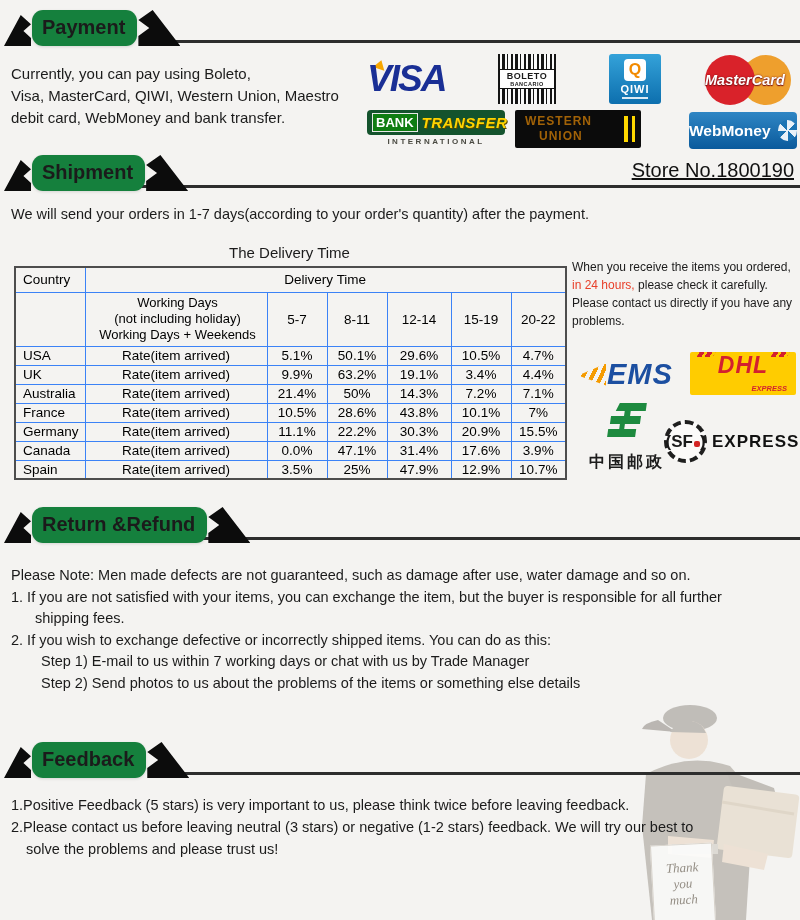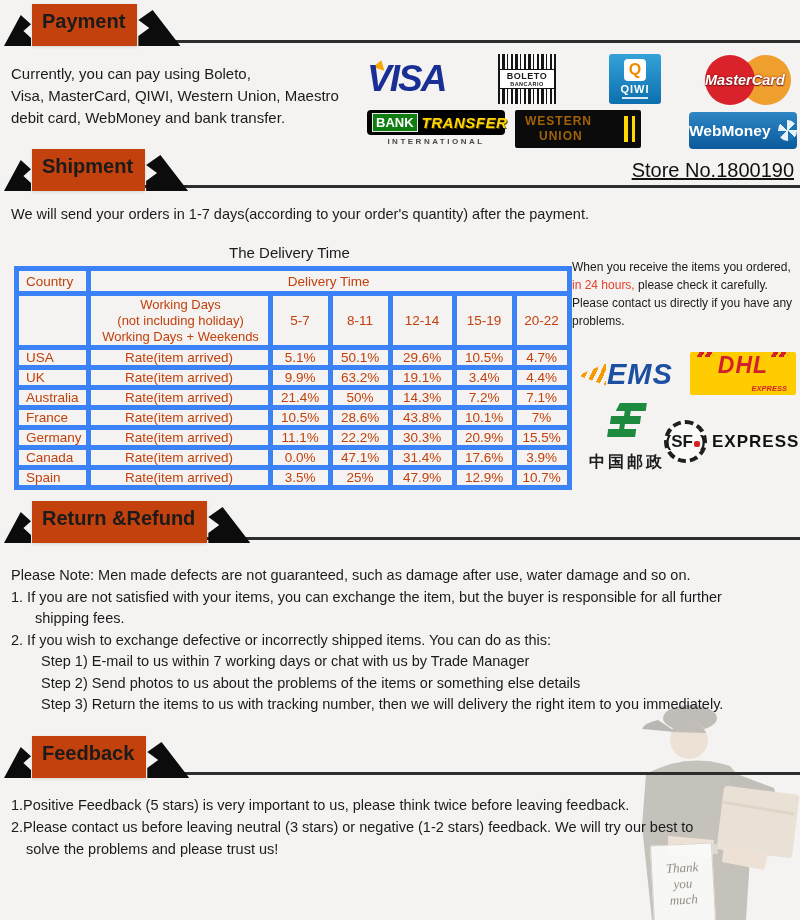--- a/index.html
+++ b/index.html
@@ -12,23 +12,24 @@
 
   
   .banner { position:absolute; left:0; width:800px; height:36px; z-index:3; }
   .banner .rule { position:absolute; bottom:0; right:0; height:3px; background:#2d2d2d; }
   .banner .inner { position:absolute; left:4px; bottom:-3px; display:flex; align-items:flex-end; }
   .arrow-l {
     width:27px; height:31px; background:#0c0c0c;
     clip-path:polygon(62% 0, 100% 30%, 72% 52%, 100% 74%, 100% 100%, 0 100%);
   }
   .banner-label {
-    background:#c2410c; font-size:20px; font-weight:bold; line-height:28px;
-    padding:3px 12px 11px 10px; margin:0 0 0 1px; white-space:pre;
+    background:#15803d; font-size:20px; font-weight:bold; line-height:28px;
+    padding:3px 12px 5px 10px; margin:0 0 0 1px; white-space:pre;
     box-shadow:0 1px 3px rgba(0,0,0,.12);
+    border-radius:11px;
   }
   .arrow-r {
     width:42px; height:36px; background:#0c0c0c; margin-left:1px;
     clip-path:polygon(34% 0, 0 28%, 26% 50%, 0 72%, 0 100%, 100% 100%);
   }
   #payment-banner  { top:7px; }   #payment-banner  .rule { left:140px; }
   #shipment-banner { top:152px; } #shipment-banner .rule { left:138px; }
   #return-banner   { top:504px; } #return-banner   .rule { left:192px; }
   #feedback-banner { top:739px; } #feedback-banner .rule { left:158px; }
 
@@ -68,21 +69,21 @@
   .qiwi-bar { width:26px; height:2px; background:rgba(255,255,255,.85); }
 
   .logo-mc { left:340px; top:3px; width:86px; height:52px; }
   .mc-c1 { position:absolute; left:0; top:0; width:50px; height:50px; border-radius:50%; background:#d9222a; }
   .mc-c2 { position:absolute; right:0; top:0; width:50px; height:50px; border-radius:50%; background:#ee9f2d; z-index:0; }
   .mc-word { position:absolute; left:0; right:0; top:17px; z-index:2;
     color:#fff; font-style:italic; font-weight:bold; font-size:14.5px;
     text-shadow:0 0 2px #7a1414, 0 1px 1px #7a1414; }
 
   .logo-bt { left:2px; top:58px; width:138px; }
-  .bt-bar { background:#000000; border-radius:4px; padding:3px 5px; display:flex; gap:4px; align-items:center; }
+  .bt-bar { background:#14532d; border-radius:4px; padding:3px 5px; display:flex; gap:4px; align-items:center; }
   .bt-bank { background:#0f7d12; color:#fff; font-weight:bold; font-size:13px; padding:1px 3px; border:1px solid #e8e8e8; }
   .bt-transfer { color:#ffd400; font-style:italic; font-weight:bold; font-size:15px; letter-spacing:.5px;
     text-shadow:1px 1px 0 #5a4a00; }
   .bt-sub { margin-top:2px; text-align:center; font-size:8px; font-weight:bold; letter-spacing:2.5px; color:#4a4a42; }
 
   .logo-wu { left:150px; top:58px; width:126px; height:38px; background:#0b0b0b; border-radius:2px;
     display:flex; flex-direction:column; justify-content:center; padding-left:10px; position:absolute; }
   .wu-l1, .wu-l2 { color:#a16207; font-weight:bold; font-size:12px; letter-spacing:1px; line-height:15px; }
   .wu-l2 { padding-left:14px; }
   .wu-bars { position:absolute; right:6px; top:6px; bottom:6px; width:11px;
@@ -94,22 +95,22 @@
   .wm-word { color:#fff; font-weight:bold; font-size:15.5px; }
   .wm-globe { width:21px; height:21px; border-radius:50%;
     background:repeating-conic-gradient(#e8f1f8 0 12.5%, #1b74b4 0 25%); }
 
   
   .ship-intro { position:absolute; left:11px; top:206px; width:780px; font-size:14.5px; }
   .table-title { position:absolute; left:14px; top:244px; width:551px; text-align:center; font-size:15px; }
   .delivery-table { position:absolute; left:14px; top:266px; border-collapse:collapse;
     border:2px solid #4d4d4d; background:transparent; }
   .delivery-table th, .delivery-table td {
-    border:5px solid #3b82f6; font-weight:normal; font-size:13.5px; padding:0 4px;
-    text-align:center; color:#c2410c;
+    border:1px solid #3b82f6; font-weight:normal; font-size:13.5px; padding:0 4px;
+    text-align:center; color:#000000;
   }
   .delivery-table thead tr:first-child th { height:25px; }
   .delivery-table thead tr:last-child th { height:54px; }
   .delivery-table tbody td { height:19px; }
   .delivery-table .c-country, .delivery-table .country-head { text-align:left; padding-left:7px; }
   .wd-cell { text-align:center; padding-left:7px !important; font-size:13px !important; line-height:16px; }
   .wd-cell span { display:block; }
 
   .ship-right { position:absolute; left:572px; top:258px; width:226px; z-index:2; }
   .ship-notice { font-size:12px; line-height:18px; }
@@ -370,21 +371,20 @@
     </div>
   </div>
 
   <div class="return-body">
     <div class="rr-note">Please Note: Men made defects are not guaranteed, such as damage after use, water  damage and so on.</div>
     <div class="rr-item">1. If you are not satisfied with your items, you can exchange the item, but the buyer is responsible for all further
 shipping fees.</div>
     <div class="rr-item no-hang">2. If you wish to exchange defective or incorrectly shipped items. You can do as this:</div>
     <div class="rr-step">Step 1) E-mail to us within 7 working days or chat with us by Trade Manager</div>
     <div class="rr-step">Step 2) Send photos to us about the problems of the items or something else details</div>
-    <div class="rr-step">Step 3) Return the items to us with tracking number, then we will delivery the right item to you immediately.</div>
   </div>
 
   <div class="banner" id="feedback-banner">
     <div class="rule"></div>
     <div class="inner">
       <span class="arrow-l"></span>
       <span class="banner-label">Feedback</span>
       <span class="arrow-r"></span>
     </div>
   </div>

